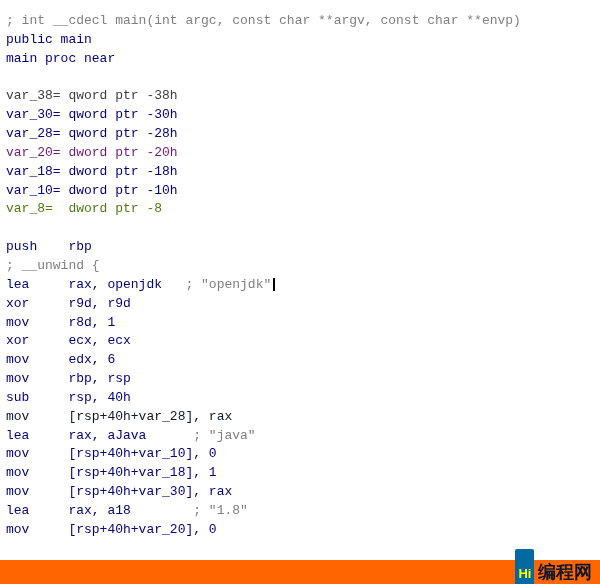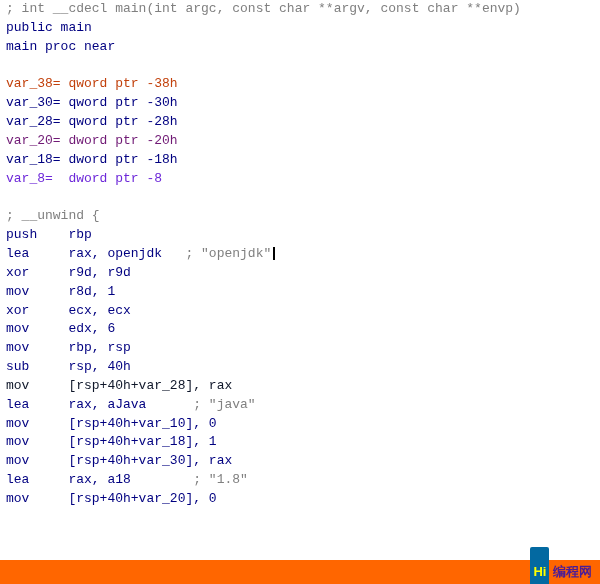--- a/index.html
+++ b/index.html
@@ -14,21 +14,21 @@
       background: #ffffff;
       font-family: 'Courier New', Courier, monospace;
       font-size: 13px;
       overflow: hidden;
     }
 
     .code-container {
       width: 600px;
       height: 560px;
       background: #ffffff;
-      padding: 0 6px;
+      padding: 12px 6px;
       overflow: hidden;
       position: relative;
     }
 
     .code-line {
       line-height: 1.45;
       white-space: pre;
       color: #000080;
     }
 
@@ -64,32 +64,33 @@
 <div class="code-container">
 
   <div class="code-line"><span class="comment">; int __cdecl main(int argc, const char **argv, const char **envp)</span></div>
 
   <div class="code-line"><span style="color:#000080">public main</span></div>
 
   <div class="code-line"><span style="color:#000080">main proc near</span></div>
 
   <div class="code-line">&nbsp;</div>
 
-  <div class="code-line"><span style="color:#c2410c">var_38= qword ptr -38h</span></div>
+  <div class="code-line"><span style="color:#404040">var_38= qword ptr -38h</span></div>
   <div class="code-line"><span style="color:#000080">var_30= qword ptr -30h</span></div>
   <div class="code-line"><span style="color:#000080">var_28= qword ptr -28h</span></div>
   <div class="code-line"><span style="color:#701a75">var_20= dword ptr -20h</span></div>
   <div class="code-line"><span style="color:#000080">var_18= dword ptr -18h</span></div>
-  <div class="code-line"><span style="color:#6d28d9">var_8=  dword ptr -8</span></div>
+  <div class="code-line"><span style="color:#000080">var_10= dword ptr -10h</span></div>
+  <div class="code-line"><span style="color:#4d7c0f">var_8=  dword ptr -8</span></div>
 
   <div class="code-line">&nbsp;</div>
 
+  <div class="code-line"><span style="color:#000080">push    rbp</span></div>
+
   <div class="code-line"><span class="comment">; __unwind {</span></div>
-
-  <div class="code-line"><span style="color:#000080">push    rbp</span></div>
 
   <div class="code-line"><span style="color:#000080">lea     rax, openjdk   </span><span class="comment">; "openjdk"</span><span class="cursor-bar"></span></div>
   <div class="code-line"><span style="color:#000080">xor     r9d, r9d</span></div>
   <div class="code-line"><span style="color:#000080">mov     r8d, 1</span></div>
   <div class="code-line"><span style="color:#000080">xor     ecx, ecx</span></div>
   <div class="code-line"><span style="color:#000080">mov     edx, 6</span></div>
   <div class="code-line"><span style="color:#000080">mov     rbp, rsp</span></div>
   <div class="code-line"><span style="color:#000080">sub     rsp, 40h</span></div>
   <div class="code-line"><span style="color:#0f172a">mov     [rsp+40h+var_28], rax</span></div>
   <div class="code-line"><span style="color:#000080">lea     rax, aJava      </span><span class="comment">; "java"</span></div>
@@ -97,15 +98,15 @@
   <div class="code-line"><span style="color:#000080">mov     [rsp+40h+var_18], 1</span></div>
   <div class="code-line"><span style="color:#000080">mov     [rsp+40h+var_30], rax</span></div>
   <div class="code-line"><span style="color:#000080">lea     rax, a18        </span><span class="comment">; "1.8"</span></div>
   <div class="code-line"><span style="color:#000080">mov     [rsp+40h+var_20], 0</span></div>
 
 </div>
 
 <div class="footer">
   <span style="color:#ffffff; font-weight:bold; font-size:13px; font-family:Arial,sans-serif;">
     <span style="background:#0369a1; color:#ffff00; font-weight:bold; font-size:13px; padding:17px 3px; font-family:Arial,sans-serif; border-radius:2px;">Hi</span>
-    <span style="color:#4c1d95; font-size:13px; font-family:Liberation Sans, sans-serif;"> 编程网</span>
+    <span style="color:#0f172a; font-size:18px; font-family:Liberation Sans, sans-serif;"> 编程网</span>
   </span>
 </div>
 
 </body></html>

